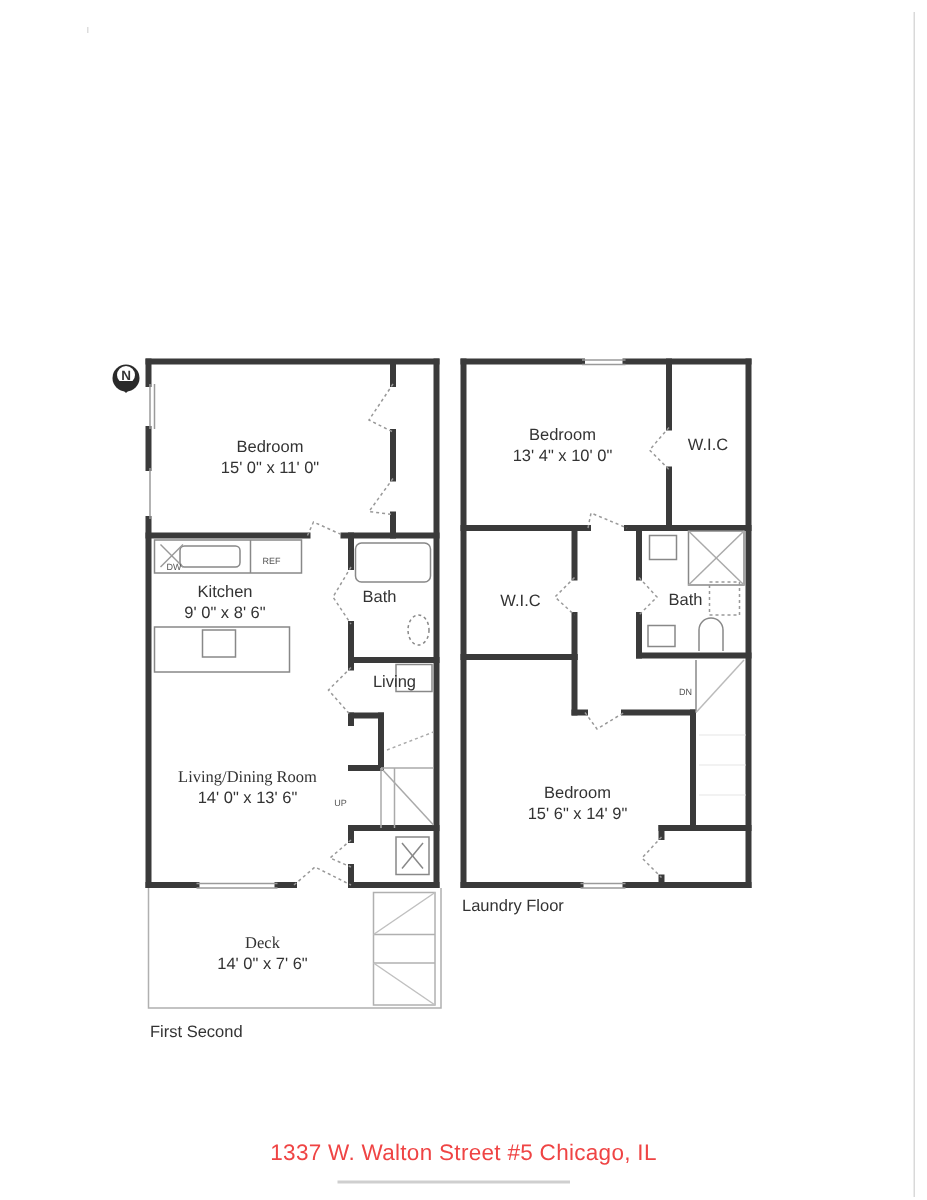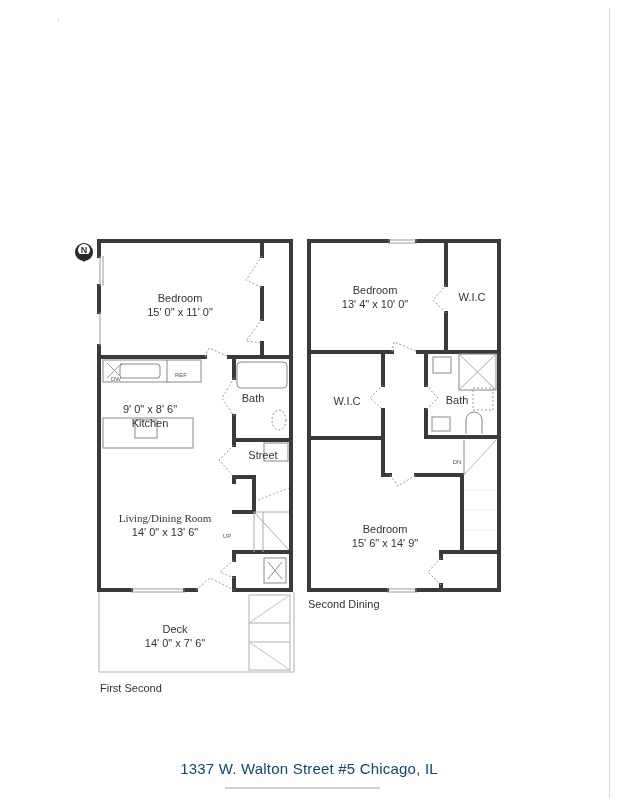--- a/index.html
+++ b/index.html
@@ -5,21 +5,21 @@
   html, body { margin:0; padding:0; background:#ffffff; }
   body { width:618px; height:800px; position:relative; overflow:hidden;
          font-family:"Liberation Sans", sans-serif; color:#333; }
   .page-edge { position:absolute; left:609px; top:8px; width:1px; height:790px; background:#d9d9d9; }
   .tick { position:absolute; left:58px; top:18px; width:1px; height:4px; background:#ddd; }
   svg.plan { position:absolute; left:0; top:0; }
   .label { position:absolute; text-align:center; font-size:11px; line-height:14px; color:#333; white-space:nowrap; }
   .small { font-size:10px; }
   .tiny { font-size:6px; color:#555; }
   .floor-caption { position:absolute; font-size:11px; color:#333; }
-  .address { position:absolute; left:0; width:618px; top:760px; text-align:center; font-size:15px; color:#0c4a6e; letter-spacing:0.2px; }
+  .address { position:absolute; left:0; width:618px; top:760px; text-align:center; font-size:15px; color:#ef4444; letter-spacing:0.2px; }
   .fineprint { position:absolute; left:225px; top:787px; width:155px; height:2px; background:#cfcfcf; }
 </style>
 </head>
 <body>
 
 <div class="page-edge"></div>
 <div class="tick"></div>
 
 <svg class="plan" width="618" height="800" viewBox="0 0 618 800">
   <g fill="none" stroke="#3a3a3a" stroke-width="4" stroke-linecap="square">
@@ -168,46 +168,46 @@
     <circle cx="84" cy="250" r="6" fill="#ffffff"></circle>
     <path d="M76 254 L84 262 L92 254 Z" fill="#2a2a2a"></path>
   </g>
 </svg>
 
 <div class="label small" style="left:79px;top:243px;width:10px;font-weight:bold;font-size:9px;">N</div>
 
 <div class="label" style="left:120px;top:291px;width:120px;">Bedroom</div>
 <div class="label" style="left:120px;top:305px;width:120px;">15' 0" x 11' 0"</div>
 
-<div class="label" style="left:110px;top:388px;width:80px;margin-top:28px;">Kitchen</div>
+<div class="label" style="left:110px;top:388px;width:80px;">Kitchen</div>
 <div class="label" style="left:110px;top:402px;width:80px;">9' 0" x 8' 6"</div>
 
 <div class="label" style="left:238px;top:391px;width:30px;">Bath</div>
-<div class="label" style="left:240px;top:448px;width:46px;">Street</div>
+<div class="label" style="left:240px;top:448px;width:46px;">Living</div>
 
 <div class="label" style="left:100px;top:511px;width:130px;font-family:Liberation Serif, serif;">Living/Dining Room</div>
 <div class="label" style="left:100px;top:525px;width:130px;">14' 0" x 13' 6"</div>
 
-<div class="label" style="left:125px;top:622px;width:100px;">Deck</div>
+<div class="label" style="left:125px;top:622px;width:100px;font-family:Liberation Serif, serif;">Deck</div>
 <div class="label" style="left:125px;top:636px;width:100px;">14' 0" x 7' 6"</div>
 
 <div class="label tiny" style="left:108px;top:372px;width:16px;">DW</div>
 <div class="label tiny" style="left:172px;top:368px;width:18px;">REF</div>
 <div class="label tiny" style="left:219px;top:529px;width:16px;">UP</div>
 
 <div class="floor-caption" style="left:100px;top:682px;">First Second</div>
 
 <div class="label" style="left:320px;top:283px;width:110px;">Bedroom</div>
 <div class="label" style="left:320px;top:297px;width:110px;">13' 4" x 10' 0"</div>
 
 <div class="label" style="left:452px;top:290px;width:40px;">W.I.C</div>
 <div class="label" style="left:322px;top:394px;width:50px;">W.I.C</div>
 <div class="label" style="left:440px;top:393px;width:34px;">Bath</div>
 
 <div class="label" style="left:330px;top:522px;width:110px;">Bedroom</div>
 <div class="label" style="left:330px;top:536px;width:110px;">15' 6" x 14' 9"</div>
 
 <div class="label tiny" style="left:449px;top:455px;width:16px;">DN</div>
 
-<div class="floor-caption" style="left:308px;top:598px;">Second Dining</div>
+<div class="floor-caption" style="left:308px;top:598px;">Laundry Floor</div>
 
 <div class="address">1337 W. Walton Street #5 Chicago, IL</div>
 <div class="fineprint"></div>
 
 </body></html>

